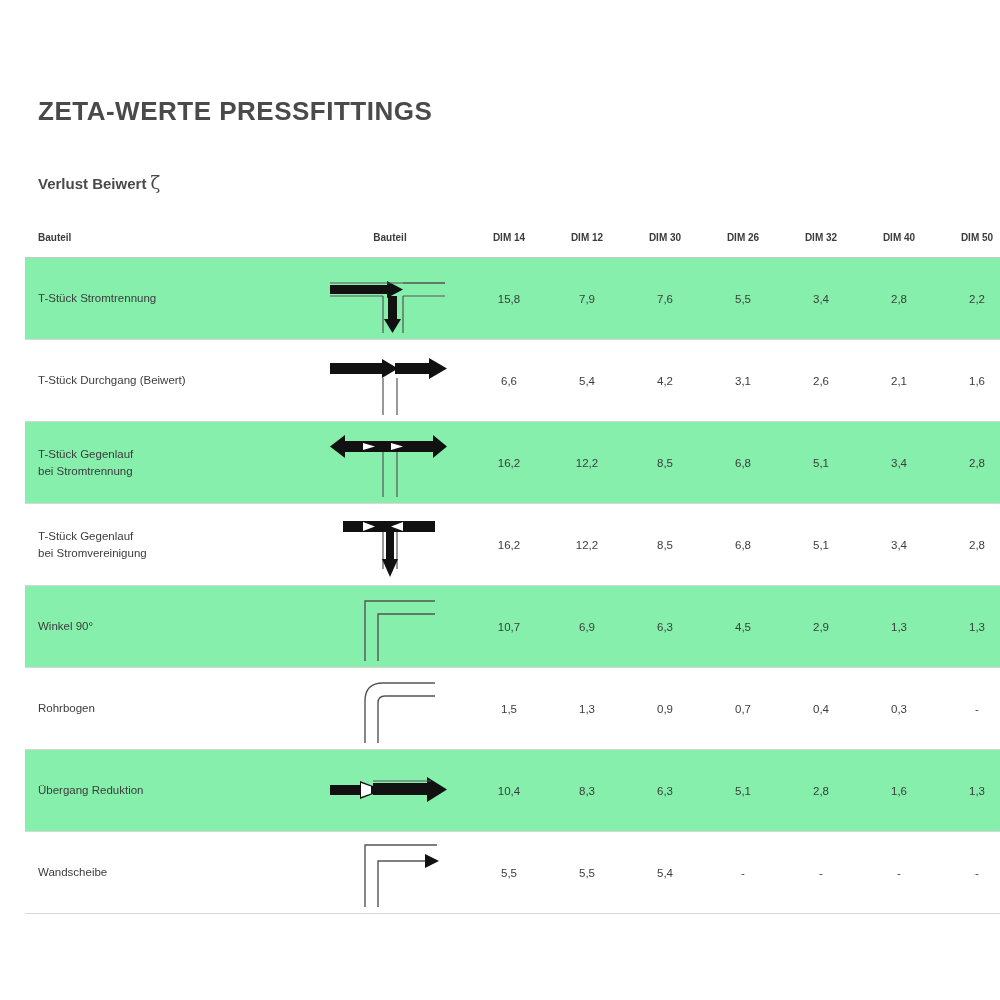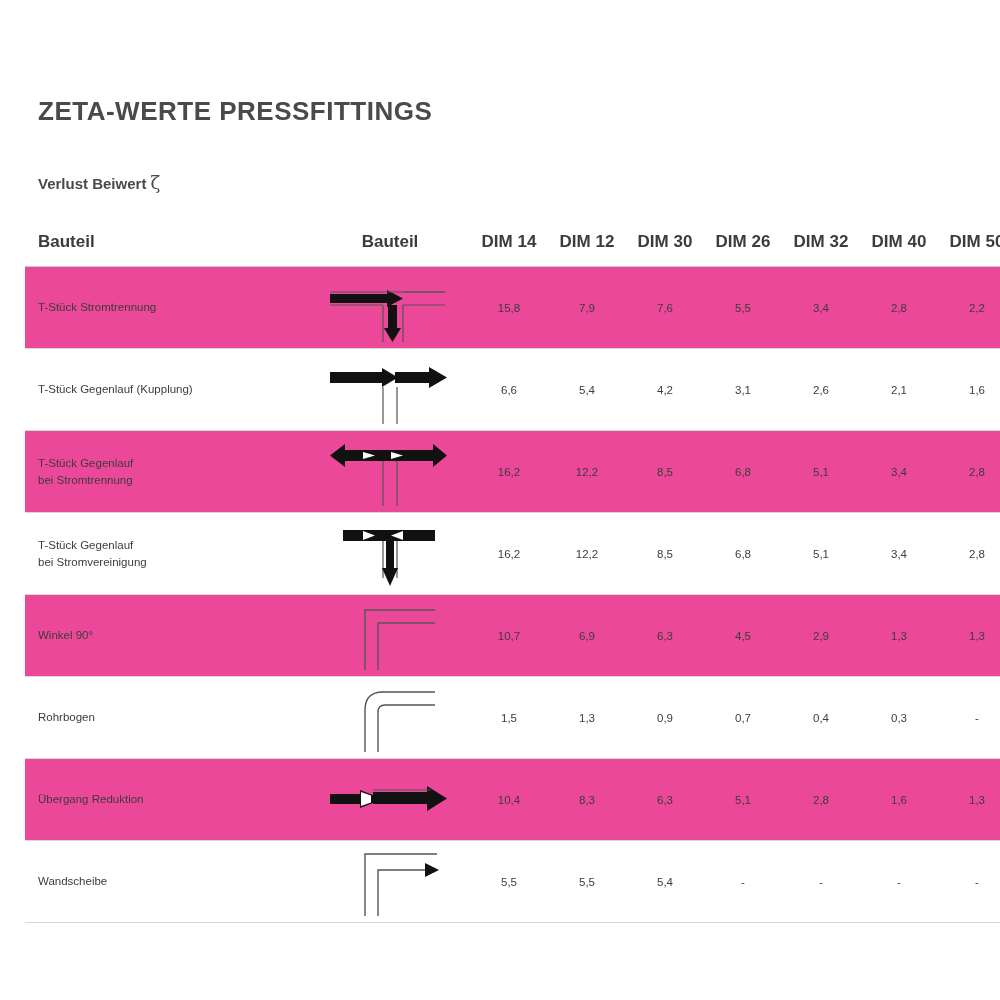--- a/index.html
+++ b/index.html
@@ -46,42 +46,42 @@
   }
   table.zeta {
     position: absolute;
     left: 25px;
     top: 222px;
     width: 950px;
     border-collapse: collapse;
     table-layout: fixed;
   }
   table.zeta thead th {
-    font-size: 17px;
+    font-size: 10px;
     font-weight: bold;
     color: #3c3c3c;
     padding: 10px 0 14px 0;
     border-bottom: 1px solid #c8c8c8;
     text-align: center;
     vertical-align: middle;
   }
   table.zeta thead th.col-bauteil {
     text-align: left;
     padding-left: 13px;
   }
   table.zeta tbody td {
     font-size: 11.5px;
     color: #3c3c3c;
     text-align: center;
     vertical-align: middle;
     border-bottom: 1px solid #d8d8d8;
     height: 79px;
   }
   table.zeta tbody tr.shaded td {
-    background: #ec4899;
+    background: #86efac;
     margin-top: 24px;
   }
   table.zeta tbody td.col-bauteil {
     text-align: left;
     padding-left: 13px;
     font-size: 11.5px;
     line-height: 1.45;
   }
   table.zeta tbody td.col-symbol {
     padding: 0;
@@ -156,21 +156,21 @@
         <td>15,8</td>
         <td>7,9</td>
         <td>7,6</td>
         <td>5,5</td>
         <td>3,4</td>
         <td>2,8</td>
         <td>2,2</td>
       </tr>
 
       <tr>
-        <td class="col-bauteil">T-Stück Gegenlauf (Kupplung)</td>
+        <td class="col-bauteil">T-Stück Durchgang (Beiwert)</td>
         <td class="col-symbol">
           <div class="sym-wrap">
             <svg width="130" height="72" viewBox="0 0 130 72">
               <rect x="5" y="18" width="55" height="11" fill="#111"></rect>
               <polygon points="57,14 73,23.5 57,33" fill="#111"></polygon>
               <rect x="70" y="18" width="38" height="11" fill="#111"></rect>
               <polygon points="104,13 122,23.5 104,34" fill="#111"></polygon>
               <path d="M58 33 V70" stroke="#555" stroke-width="1.2" fill="none"></path>
               <path d="M72 33 V70" stroke="#555" stroke-width="1.2" fill="none"></path>
             </svg>

